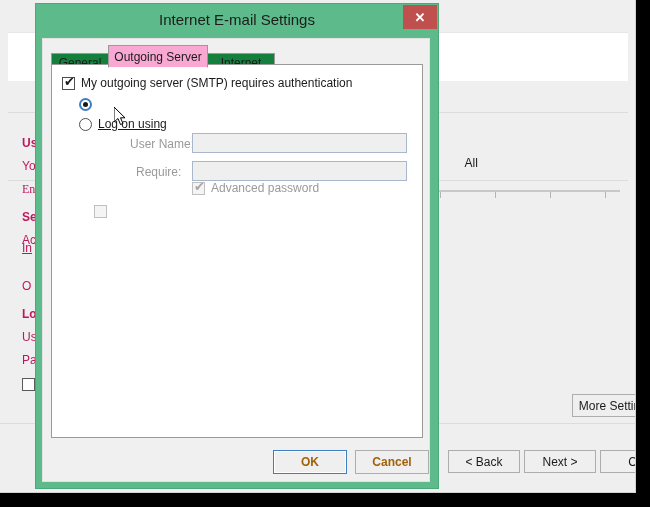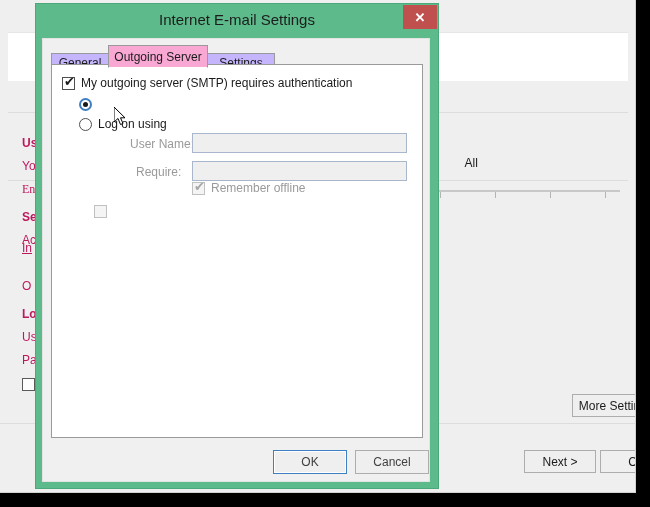--- a/index.html
+++ b/index.html
@@ -115,21 +115,21 @@
     box-sizing: border-box;
   }
 
   
   .tabstrip {
     position: absolute; left: 8px; top: 6px;
     width: 372px; height: 22px;
   }
   .tab {
     position: absolute; top: 8px; height: 19px;
-    background: #c4b5fd; border: 1px solid #9a9a9a;
+    background: #15803d; border: 1px solid #9a9a9a;
     box-sizing: border-box;
     font-size: 12px; color: #1a1a1a;
     display: flex; align-items: center; justify-content: center;
     padding: 0 8px; white-space: nowrap;
     cursor: default;
   }
   .tab.active {
     top: 0; height: 23px; background: #f9a8d4;
     border-bottom: 1px solid #ffffff;
     z-index: 5; font-weight: normal;
@@ -175,23 +175,23 @@
     position: absolute; height: 20px;
     background: #efefef;
     border: 1px solid #a8b7cc;
     box-sizing: border-box;
   }
 
   .dlg-footer-btn {
     position: absolute; height: 24px; width: 74px;
     background: #efefef; border: 1px solid #adadad;
     box-sizing: border-box;
-    font-size: 12px; color: #404040;
+    font-size: 12px; color: #a16207;
     display: flex; align-items: center; justify-content: center;
-    cursor: pointer; white-space: nowrap;
+    cursor: pointer; white-space: nowrap; font-weight: bold;
   }
   .dlg-footer-btn.default {
     border: 1px solid #3e7fc1;
     box-shadow: inset 0 0 0 1px #ffffff;
   }
 
   
   .cursor { position: absolute; left: 78px; top: 103px; width: 14px; height: 20px; }
 </style>
 </head>
@@ -240,63 +240,64 @@
     <div class="slider-tick" style="left:495px;"></div>
     <div class="slider-tick" style="left:550px;"></div>
     <div class="slider-tick" style="left:605px;"></div>
 
     <div class="bg-checkbox"></div>
 
     <div class="bg-btn" style="left:572px; top:394px; width:75px;">More Settin</div>
 
     <div class="bg-footer-line"></div>
 
+    <div class="bg-btn" style="left:448px; top:450px; width:72px;">&lt; Back</div>
     <div class="bg-btn" style="left:524px; top:450px; width:72px;">Next &gt;</div>
     <div class="bg-btn" style="left:600px; top:450px; width:72px;">Ca</div>
   </div>
 
   <div class="dialog">
 
     <div class="dlg-titlebar">
       <div class="dlg-title">Internet E-mail Settings</div>
       <div class="dlg-close">✕</div>
     </div>
 
     <div class="dlg-body">
 
       <div class="tabstrip">
         <div class="tab" style="left:0px; width:58px;">General</div>
         <div class="tab active" style="left:57px; width:100px;">Outgoing Server</div>
-        <div class="tab" style="left:156px; width:68px;">Settings</div>
+        <div class="tab" style="left:156px; width:68px;">Internet</div>
       </div>
 
       <div class="tabpanel">
 
         <div class="cb" style="left:10px; top:12px;">
           <span class="tick">✔</span>
         </div>
         <div class="ctl" style="left:29px; top:11px;">My outgoing server (SMTP) requires authentication</div>
 
         <div class="radio focus" style="left:27px; top:33px;">
           <span class="dot"></span>
         </div>
 
         <div class="radio" style="left:27px; top:53px;"></div>
-        <div class="ctl" style="left:46px; top:52px;">Log on using</div>
+        <div class="ctl" style="left:46px; top:52px;text-decoration:underline;">Log on using</div>
 
         <div class="ctl disabled" style="left:78px; top:72px;">User Name:</div>
         <div class="field" style="left:140px; top:68px; width:215px;"></div>
 
         <div class="ctl disabled" style="left:84px; top:100px;">Require:</div>
         <div class="field" style="left:140px; top:96px; width:215px;"></div>
 
         <div class="cb disabled" style="left:140px; top:117px;">
           <span class="tick">✔</span>
         </div>
-        <div class="ctl disabled" style="left:159px; top:116px;">Remember offline</div>
+        <div class="ctl disabled" style="left:159px; top:116px;">Advanced password</div>
 
         <div class="cb disabled" style="left:42px; top:140px;"></div>
       </div>
 
       <div class="dlg-footer-btn default" style="left:230px; top:411px;">OK</div>
       <div class="dlg-footer-btn" style="left:312px; top:411px;">Cancel</div>
     </div>
 
     <svg class="cursor" viewBox="0 0 14 20">
       <polygon points="0,0 0,15 4,11.5 6.5,17.5 9,16.5 6.5,10.8 11,10.8" fill="#ffffff" stroke="#000000" stroke-width="1"></polygon>

